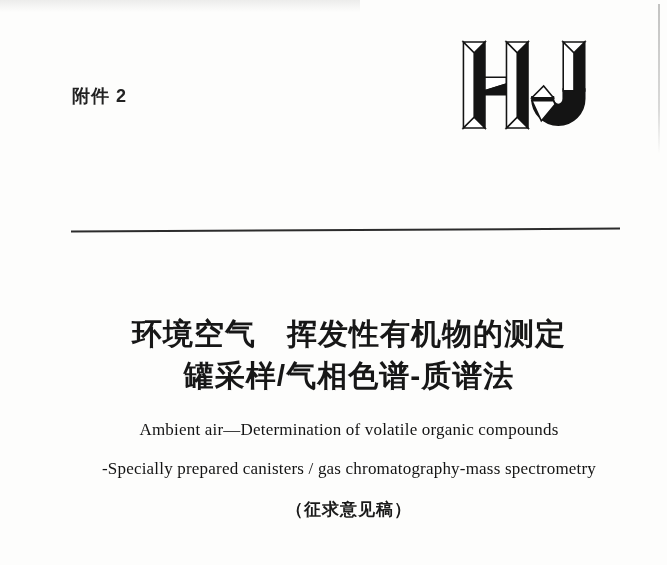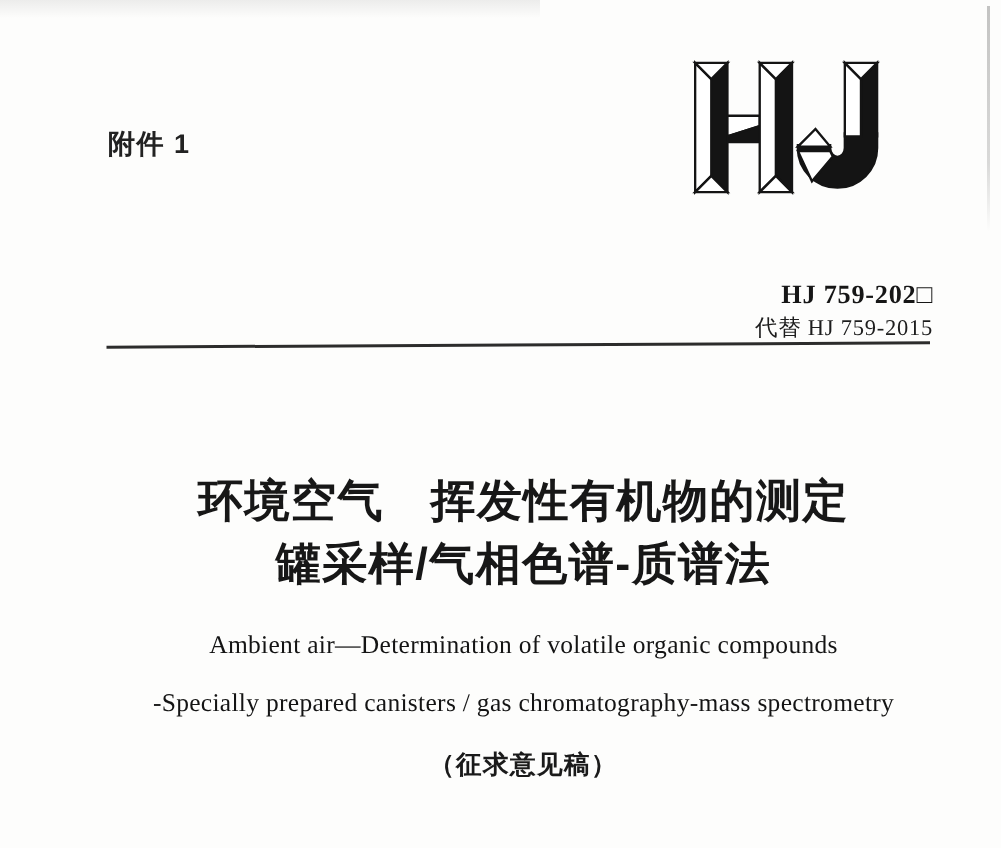--- a/index.html
+++ b/index.html
@@ -53,21 +53,21 @@
     font-size:17px;font-weight:700;letter-spacing:1px;color:#1a1a1a;}
 </style>
 </head>
 <body>
 
 <div class="page">
 
   <div class="top-smudge"></div>
   <div class="right-edge-line"></div>
 
-  <div class="attachment">附件 1</div>
+  <div class="attachment">附件 2</div>
 
   <div class="logo">
     <svg viewBox="0 0 140 92" xmlns="http://www.w3.org/2000/svg">
       <g stroke="#141414" stroke-width="1.6" stroke-linejoin="miter" fill="none">
 
         <polygon points="26,2 26,90 15,79 15,13" fill="#141414"></polygon>
         <polygon points="4,2 15,13 15,79 4,90" fill="#ffffff"></polygon>
         <polygon points="4,2 26,2 15,13" fill="#ffffff"></polygon>
         <polygon points="4,90 26,90 15,79" fill="#ffffff"></polygon>
 
@@ -84,24 +84,20 @@
         <polygon points="106,2 117,13 117,52 106,52" fill="#ffffff"></polygon>
         <polygon points="106,2 128,2 117,13" fill="#ffffff"></polygon>
 
         <polygon points="74,59 96,59 86,47" fill="#ffffff"></polygon>
         <polygon points="74,62 83.6,82.7 97.8,65.8 96,62" fill="#ffffff"></polygon>
       </g>
     </svg>
   </div>
 
 
-  <div class="std-block">
-    <div class="std-number">HJ 759-202□</div>
-    <div class="replaces">代替 HJ 759-2015</div>
-  </div>
 
   <div class="rule"></div>
 
   <div class="center-col zh-line1">环境空气　挥发性有机物的测定</div>
   <div class="center-col zh-line2">罐采样/气相色谱-质谱法</div>
 
   <div class="center-col en-line1">Ambient air—Determination of volatile organic compounds</div>
   <div class="center-col en-line2">-Specially prepared canisters / gas chromatography-mass spectrometry</div>
 
   <div class="center-col draft">（征求意见稿）</div>

